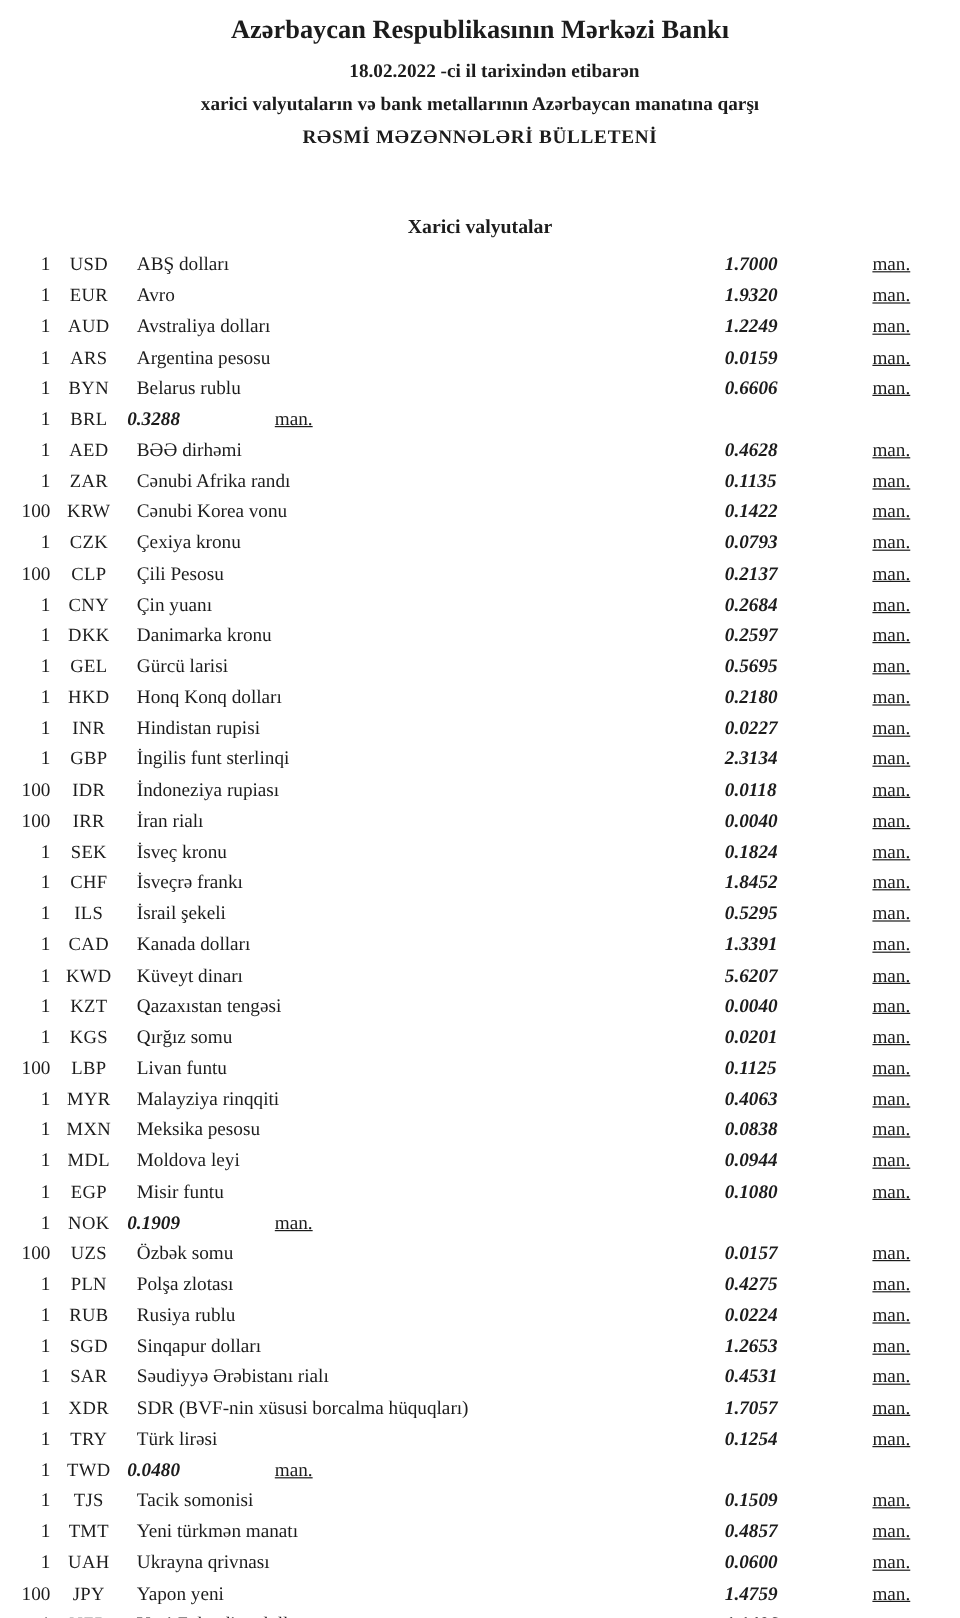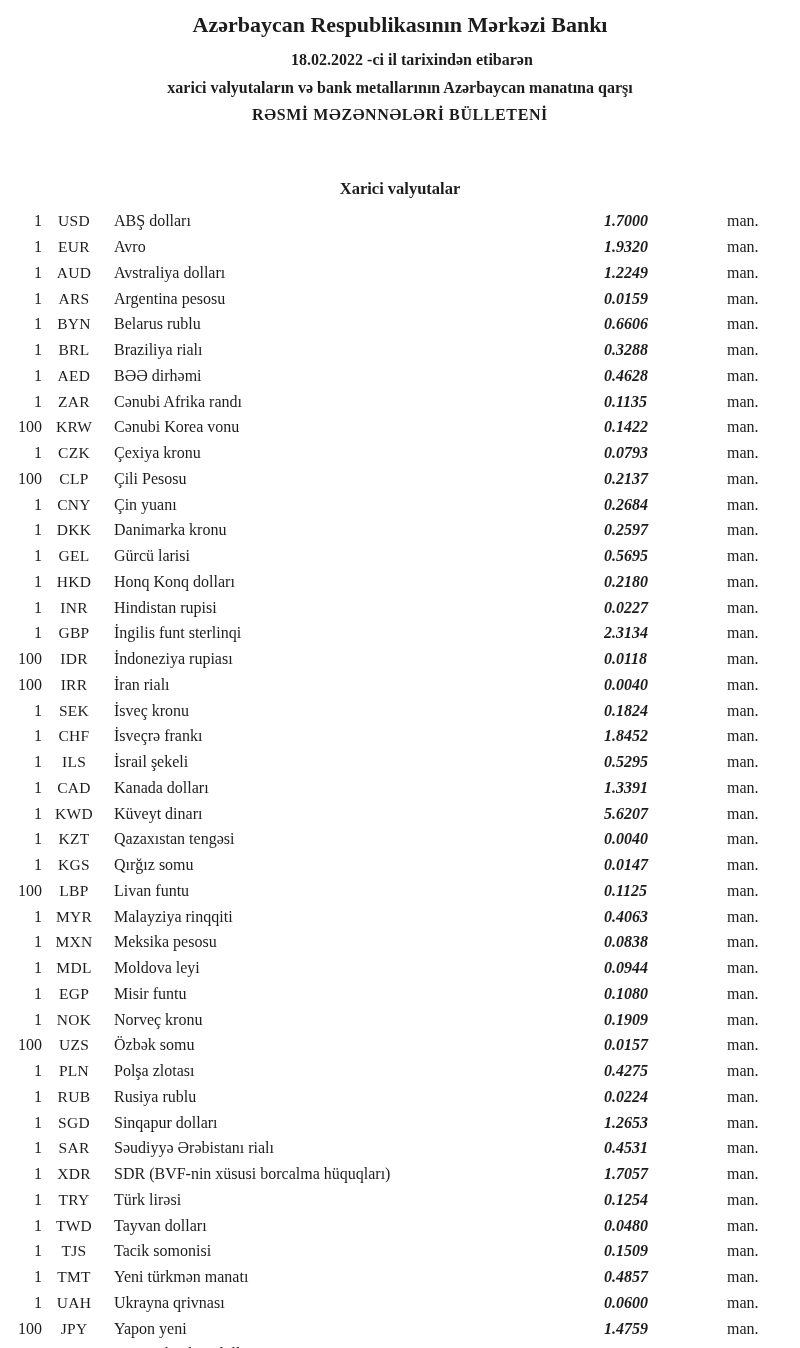--- a/index.html
+++ b/index.html
@@ -76,20 +76,21 @@
     width: 110px;
     flex: 0 0 auto;
     text-align: left;
     font-weight: bold;
     font-style: italic;
   }
   .rate-row .unit {
     width: 58px;
     flex: 0 0 auto;
     padding-left: 13px;
+    text-decoration: underline;
   }
   .rates-table { padding-right: 28px; }
 </style>
 </head>
 <body>
 
 <div class="page">
 
   <div class="doc-header">
     <div class="bank-title">Azərbaycan Respublikasının Mərkəzi Bankı</div>
@@ -137,21 +138,20 @@
     <span class="qty">1</span>
     <span class="code">BYN</span>
     <span class="name">Belarus rublu</span>
     <span class="rate">0.6606</span>
     <span class="unit">man.</span>
   </div>
 
   <div class="rate-row">
     <span class="qty">1</span>
     <span class="code">BRL</span>
-    <span class="name">Braziliya rialı</span>
     <span class="rate">0.3288</span>
     <span class="unit">man.</span>
   </div>
 
   <div class="rate-row">
     <span class="qty">1</span>
     <span class="code">AED</span>
     <span class="name">BƏƏ dirhəmi</span>
     <span class="rate">0.4628</span>
     <span class="unit">man.</span>
@@ -298,21 +298,21 @@
     <span class="code">KZT</span>
     <span class="name">Qazaxıstan tengəsi</span>
     <span class="rate">0.0040</span>
     <span class="unit">man.</span>
   </div>
 
   <div class="rate-row">
     <span class="qty">1</span>
     <span class="code">KGS</span>
     <span class="name">Qırğız somu</span>
-    <span class="rate">0.0147</span>
+    <span class="rate">0.0201</span>
     <span class="unit">man.</span>
   </div>
 
   <div class="rate-row">
     <span class="qty">100</span>
     <span class="code">LBP</span>
     <span class="name">Livan funtu</span>
     <span class="rate">0.1125</span>
     <span class="unit">man.</span>
   </div>
@@ -345,21 +345,20 @@
     <span class="qty">1</span>
     <span class="code">EGP</span>
     <span class="name">Misir funtu</span>
     <span class="rate">0.1080</span>
     <span class="unit">man.</span>
   </div>
 
   <div class="rate-row">
     <span class="qty">1</span>
     <span class="code">NOK</span>
-    <span class="name">Norveç kronu</span>
     <span class="rate">0.1909</span>
     <span class="unit">man.</span>
   </div>
 
   <div class="rate-row">
     <span class="qty">100</span>
     <span class="code">UZS</span>
     <span class="name">Özbək somu</span>
     <span class="rate">0.0157</span>
     <span class="unit">man.</span>
@@ -409,21 +408,20 @@
     <span class="qty">1</span>
     <span class="code">TRY</span>
     <span class="name">Türk lirəsi</span>
     <span class="rate">0.1254</span>
     <span class="unit">man.</span>
   </div>
 
   <div class="rate-row">
     <span class="qty">1</span>
     <span class="code">TWD</span>
-    <span class="name">Tayvan dolları</span>
     <span class="rate">0.0480</span>
     <span class="unit">man.</span>
   </div>
 
   <div class="rate-row">
     <span class="qty">1</span>
     <span class="code">TJS</span>
     <span class="name">Tacik somonisi</span>
     <span class="rate">0.1509</span>
     <span class="unit">man.</span>

